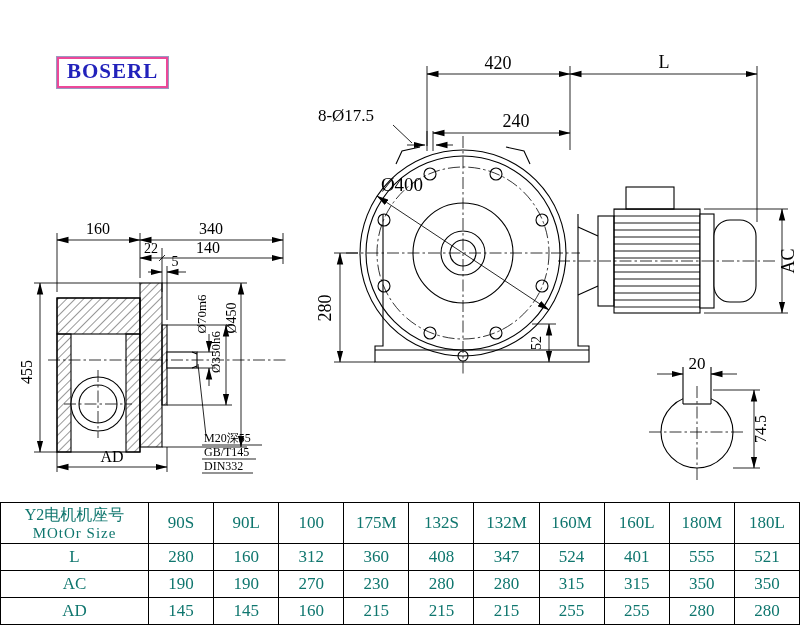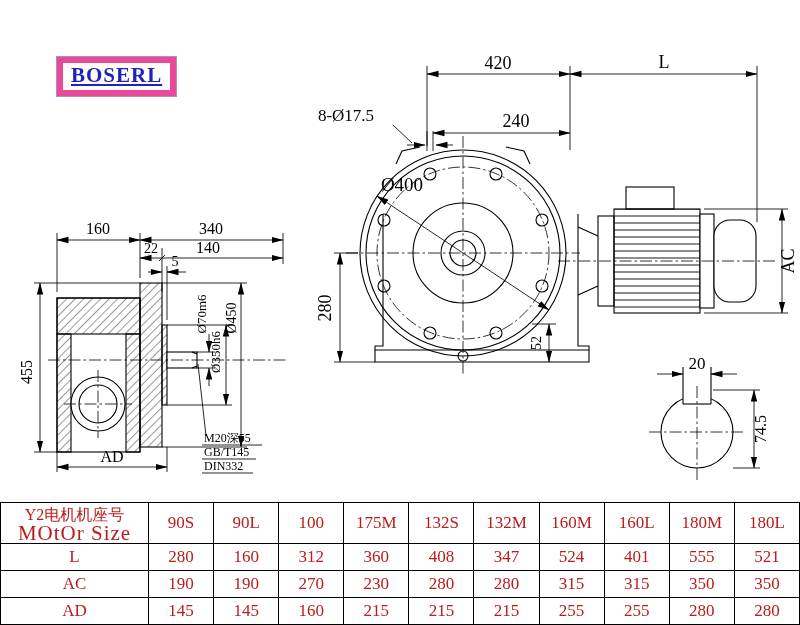--- a/index.html
+++ b/index.html
@@ -1,38 +1,38 @@
 <!DOCTYPE html>
 <html><head>
 <meta charset="utf-8">
 <style>
   html,body{margin:0;padding:0;background:#fff;}
   .page{position:relative;width:800px;height:625px;background:#fff;overflow:hidden;
         font-family:"Liberation Sans",sans-serif;}
   .title{position:absolute;left:55px;top:8px;font-weight:bold;font-size:30px;
          letter-spacing:2px;color:#000;font-family:"Liberation Sans",sans-serif;}
-  .logo{position:absolute;left:57px;top:57px;border:6px solid #ec4899;
+  .logo{position:absolute;left:57px;top:57px;border:2px solid #ec4899;
         box-shadow:0 0 0 1px #9a9ac0;padding:0 8px 2px 8px;color:#2222bb;
-        font:bold 21px "Liberation Serif",serif;background:#fff;letter-spacing:1px;text-decoration:underline;}
+        font:bold 21px "Liberation Serif",serif;background:#fff;letter-spacing:1px;}
   svg.drawing{position:absolute;left:0;top:0;}
   svg .s{stroke:#000;stroke-width:1.1;fill:none;}
   svg .dim{stroke:#000;stroke-width:0.85;fill:none;}
   svg .cl{stroke:#000;stroke-width:0.8;fill:none;stroke-dasharray:12 3 2.5 3;}
   svg .hf{stroke:#000;stroke-width:1.1;fill:url(#hatch);}
   svg .wf{fill:#fff;stroke:#000;stroke-width:1.1;}
   svg text{font-family:"Liberation Serif",serif;fill:#000;text-anchor:middle;}
   svg text.nt{text-anchor:start;}
   table.tbl{position:absolute;left:0;top:502px;width:800px;border-collapse:collapse;
-            table-layout:fixed;font-family:"Liberation Serif",serif;color:#b91c1c;background:#fff;}
+            table-layout:fixed;font-family:"Liberation Serif",serif;color:#0f766e;background:#fff;}
   .tbl td,.tbl th{border:1px solid #000;text-align:center;vertical-align:middle;
             padding:0;font-weight:normal;font-size:17px;}
   .tbl tr.hdr th{height:40px;}
   .tbl tr.row td,.tbl tr.row th{height:26px;}
   .hdr-cn{font-size:16px;line-height:19px;}
-  .hdr-en{font-size:21px;line-height:18px;letter-spacing:1px;}
+  .hdr-en{font-size:15px;line-height:18px;letter-spacing:1px;}
 </style>
 </head>
 <body>
 
 <div class="page">
 
   <div class="logo">BOSERL</div>
 
   <svg class="drawing" width="800" height="502" viewBox="0 0 800 502">
     <defs>

